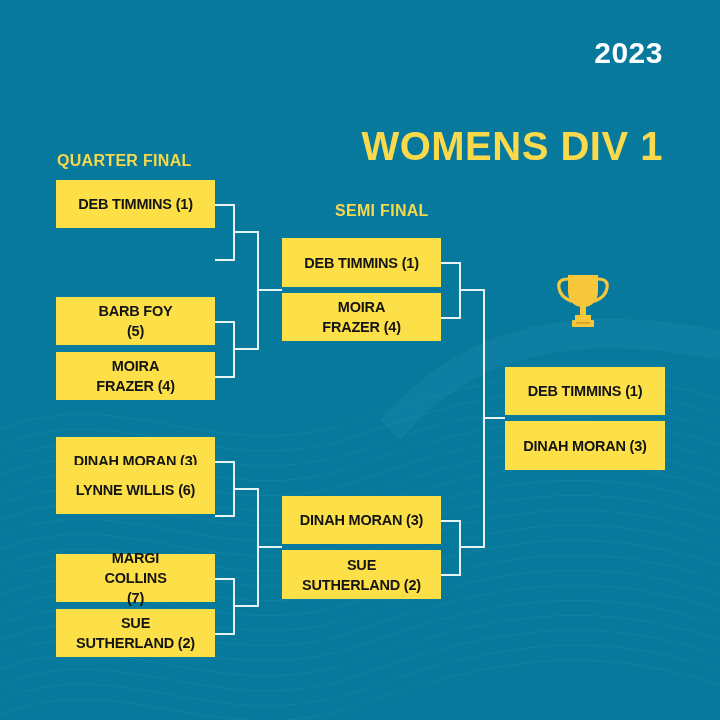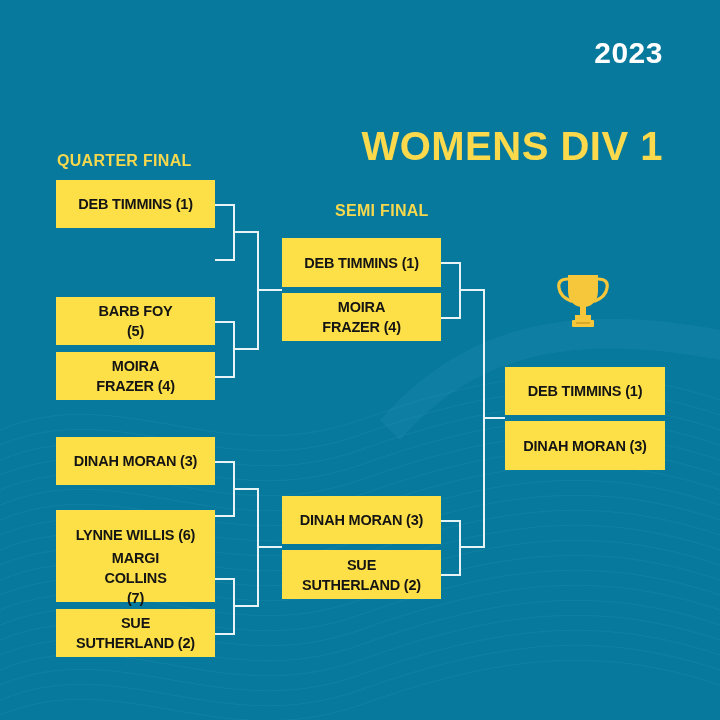--- a/index.html
+++ b/index.html
@@ -72,21 +72,21 @@
     <rect x="19" y="42" width="16" height="5" fill="#f6c63b"></rect>
     <rect x="16" y="47" width="22" height="7" rx="1" fill="#f6c63b"></rect>
     <rect x="20" y="49" width="14" height="2" fill="#d9a828"></rect>
   </svg>
 
   <div class="box" style="left:56px; top:180px; width:159px; height:48px;">DEB TIMMINS (1)</div>
   <div class="box" style="left:56px; top:297px; width:159px; height:48px; padding:0 40px;">BARB FOY (5)</div>
   <div class="box" style="left:56px; top:352px; width:159px; height:48px; padding:0 40px;">MOIRA FRAZER (4)</div>
 
   <div class="box" style="left:56px; top:437px; width:159px; height:48px;">DINAH MORAN (3)</div>
-  <div class="box" style="left:56px; top:510px; width:159px; height:49px;">LYNNE WILLIS (6)</div>
+  <div class="box" style="left:56px; top:465px; width:159px; height:49px;">LYNNE WILLIS (6)</div>
   <div class="box" style="left:56px; top:554px; width:159px; height:48px; padding:0 40px;">MARGI COLLINS (7)</div>
   <div class="box" style="left:56px; top:609px; width:159px; height:48px; padding:0 20px;">SUE SUTHERLAND (2)</div>
 
   <div class="box" style="left:282px; top:238px; width:159px; height:49px;">DEB TIMMINS (1)</div>
   <div class="box" style="left:282px; top:293px; width:159px; height:48px; padding:0 40px;">MOIRA FRAZER (4)</div>
   <div class="box" style="left:282px; top:496px; width:159px; height:48px;">DINAH MORAN (3)</div>
   <div class="box" style="left:282px; top:550px; width:159px; height:49px; padding:0 20px;">SUE SUTHERLAND (2)</div>
 
   <div class="box" style="left:505px; top:367px; width:160px; height:48px;">DEB TIMMINS (1)</div>
   <div class="box" style="left:505px; top:421px; width:160px; height:49px;">DINAH MORAN (3)</div>

